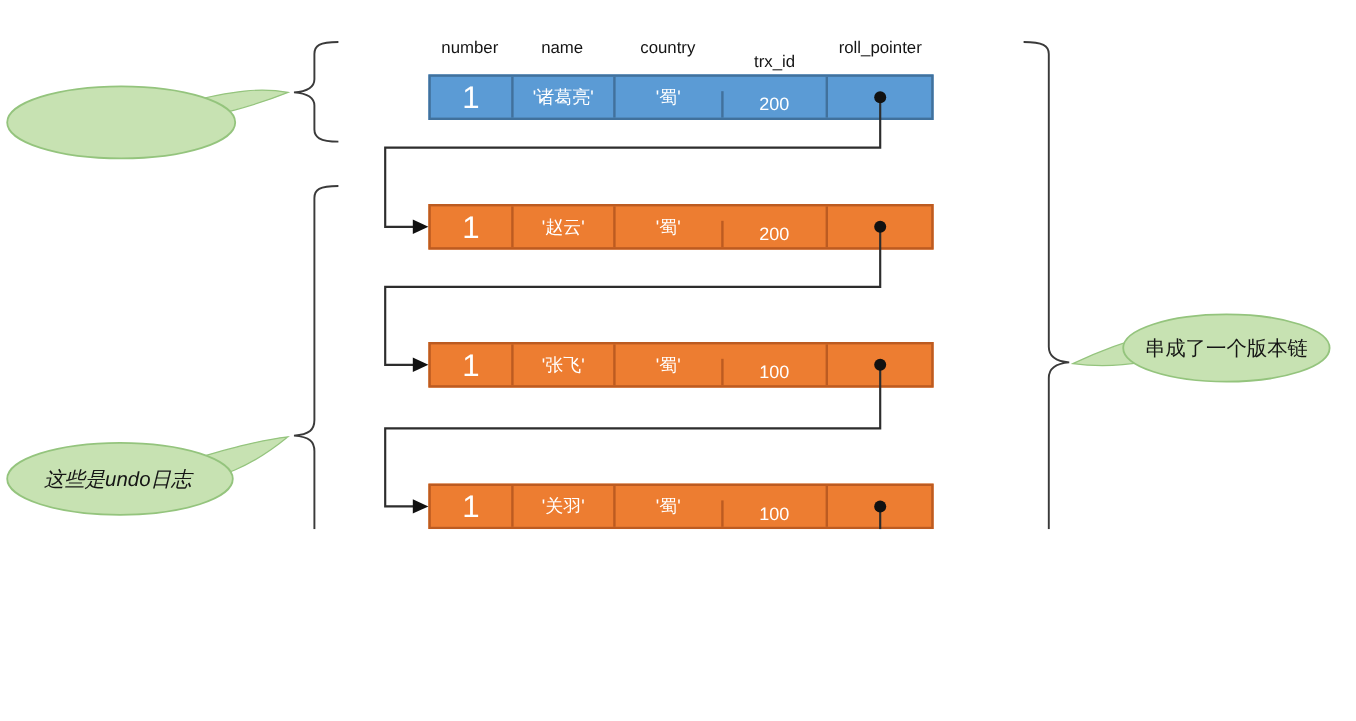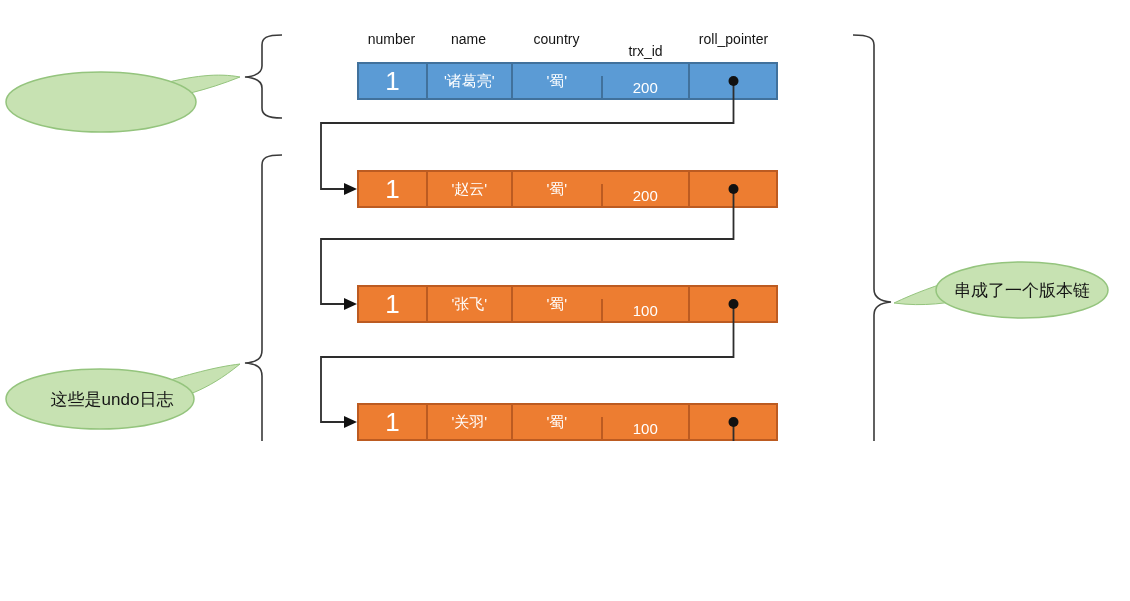--- a/index.html
+++ b/index.html
@@ -35,21 +35,21 @@
   .connector{fill:none;stroke:var(--line);stroke-width:1.8;}
   .arrowhead{fill:#111;stroke:none;}
   .dot{fill:#111;stroke:none;}
   .brace{fill:none;stroke:#3a3a3a;stroke-width:1.6;}
   .bubble{fill:var(--callout-fill);stroke:var(--callout-border);stroke-width:1.5;}
   .bubble-tail{fill:var(--callout-fill);stroke:var(--callout-border);stroke-width:1;}
 
   .callout-label{position:absolute;display:flex;align-items:center;justify-content:center;
                  font-size:17px;color:#151515;text-align:center;white-space:nowrap;}
   .cl1{left:6px;top:72px;width:190px;height:60px;}
-  .cl2{left:18px;top:369px;width:188px;height:60px;}
+  .cl2{left:4px;top:369px;width:188px;height:60px;font-style:italic;}
   .cl3{left:936px;top:262px;width:172px;height:56px;text-align:right;}
 </style>
 </head>
 <body>
 
 <div class="canvas">
 
   <div class="headers">
     <div class="hcell w0">number</div>
     <div class="hcell w1">name</div>

